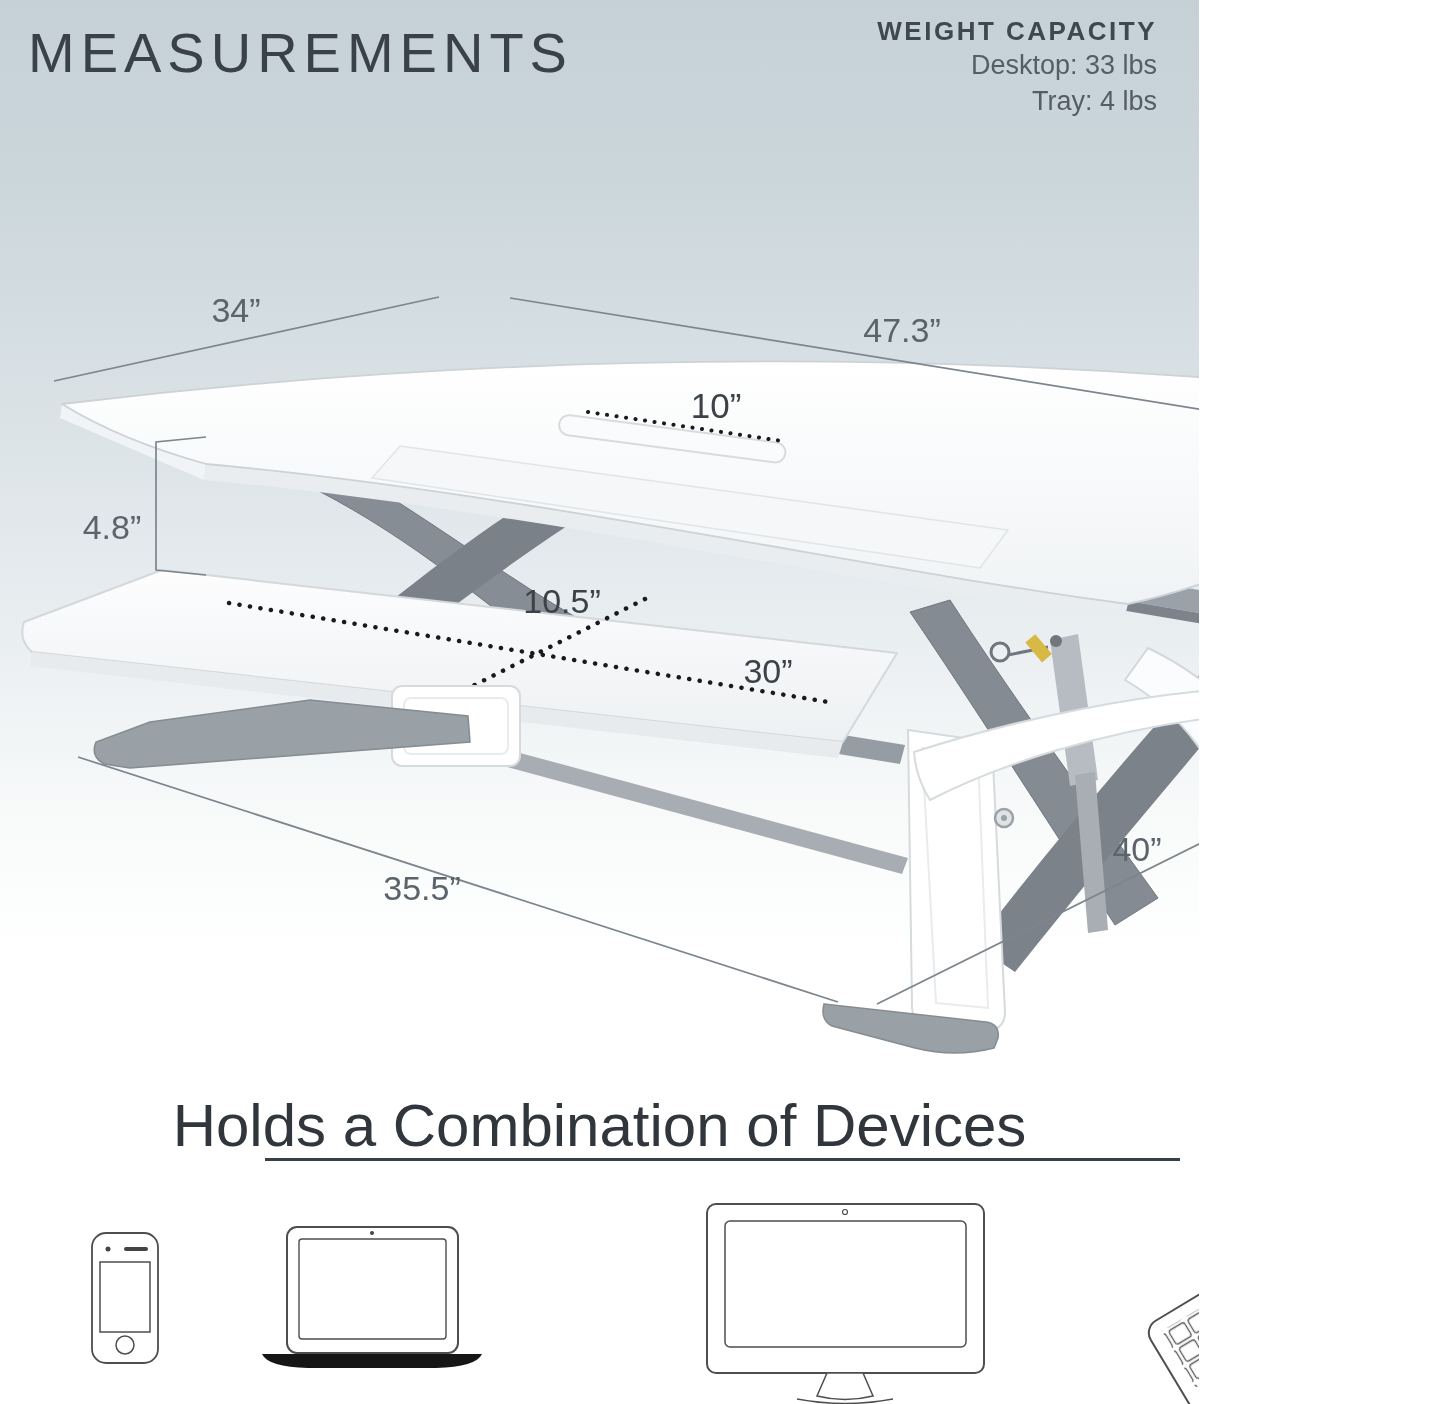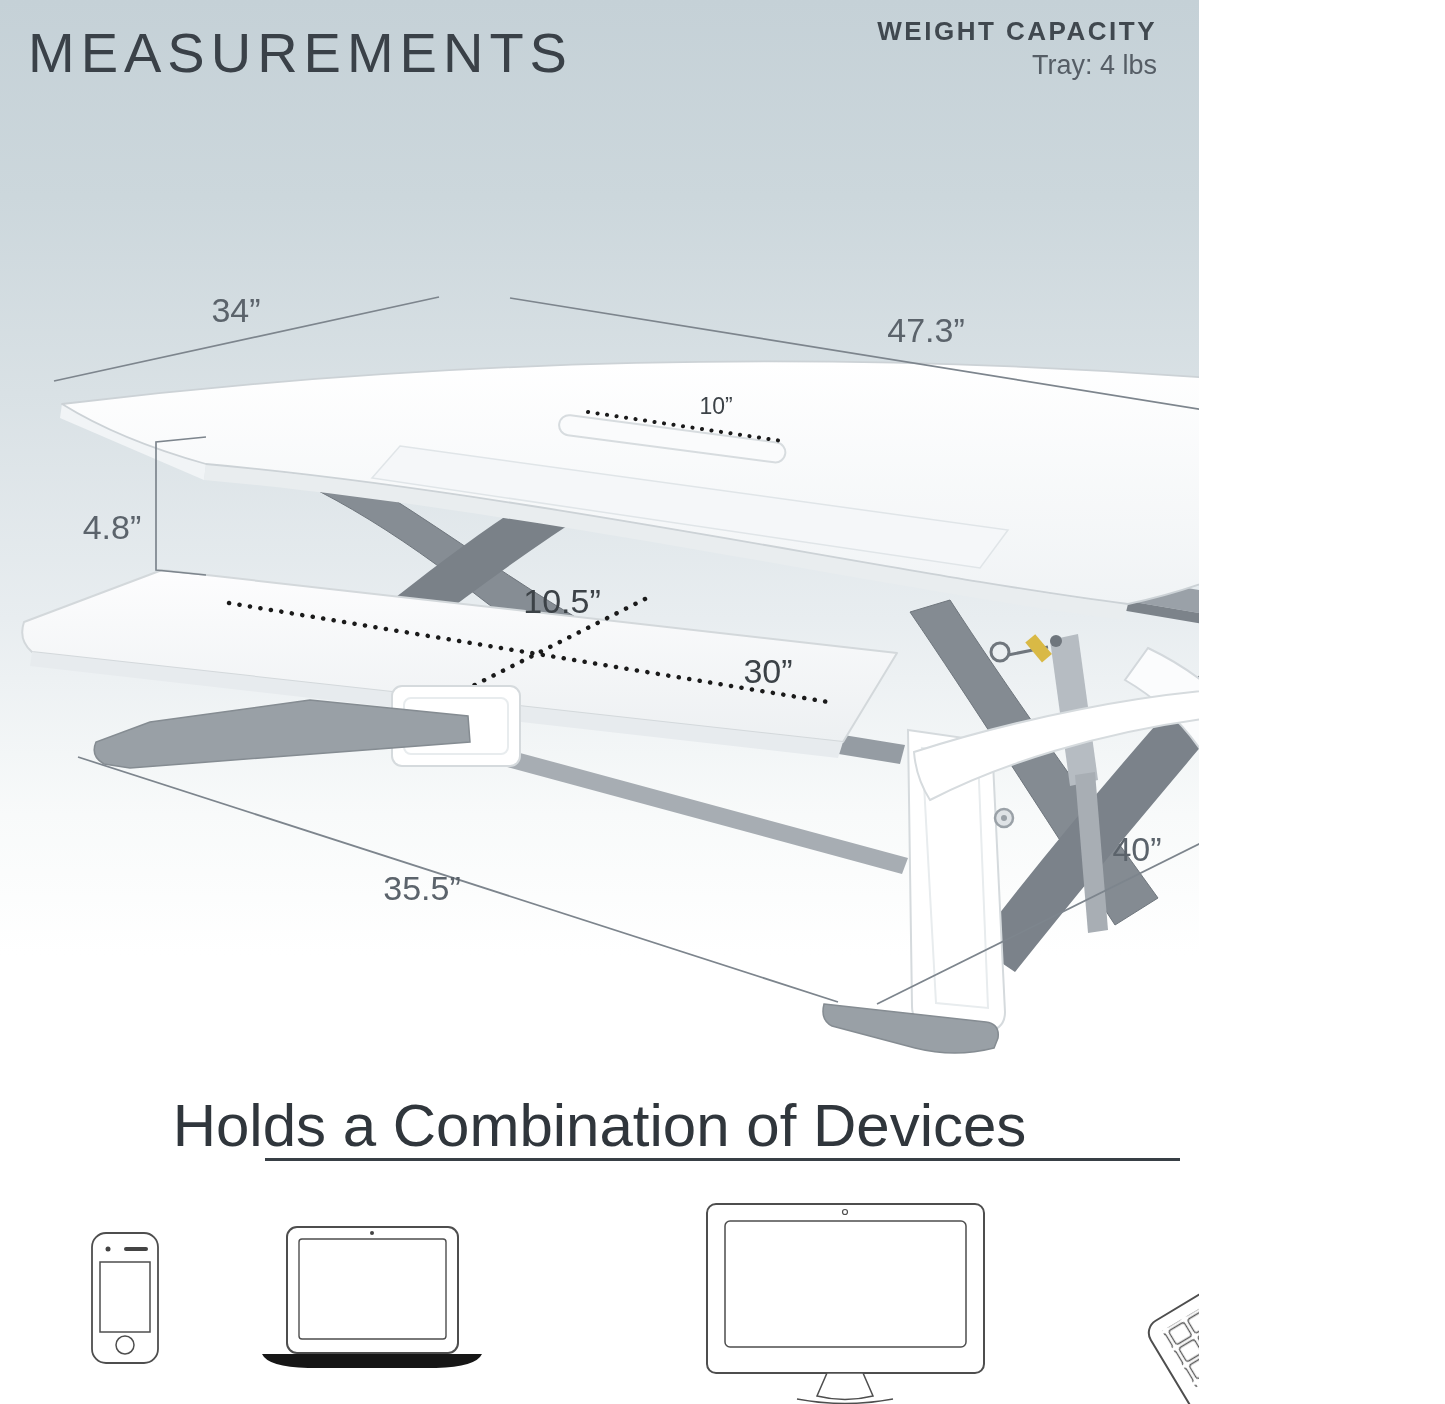--- a/index.html
+++ b/index.html
@@ -12,40 +12,41 @@
     position:absolute;left:28px;top:20px;
     font-size:56px;font-weight:400;letter-spacing:6px;color:#3a4148;
   }
   .weight-block{position:absolute;right:42px;top:16px;text-align:right;}
   .weight-heading{font-size:26px;letter-spacing:2.5px;color:#40484f;font-weight:700;}
   .weight-line{font-size:27px;color:#555d65;font-weight:400;line-height:1.35;}
   .dim{
     position:absolute;transform:translate(-50%,-50%);
     font-size:34px;color:#5b636b;font-weight:400;white-space:nowrap;
   }
-  .dim.small{font-size:23px;color:#3c4247;}
+  .dim.small{font-size:35px;color:#3c4247;}
   .dim.dark{color:#3c4247;text-align:center;}
   .devices-heading{
     position:absolute;left:0;top:1091px;width:100%;text-align:center;
     font-size:60px;color:#30363c;font-weight:400;
   }
   .devices-underline{
     position:absolute;left:265px;top:1158px;width:915px;height:3px;background:#383f45;
   }
   svg{position:absolute;left:0;top:0;}
 </style>
 </head>
 <body>
 
 <div class="canvas">
 
   <div class="page-title">MEASUREMENTS</div>
 
   <div class="weight-block">
     <div class="weight-heading">WEIGHT CAPACITY</div>
+    <div class="weight-line">Desktop: 33 lbs</div>
     <div class="weight-line">Tray: 4 lbs</div>
   </div>
 
   <svg width="1445" height="1404" viewBox="0 0 1445 1404">
     <defs>
       <linearGradient id="slabGrad" x1="0" y1="0" x2="0" y2="1">
         <stop offset="0" stop-color="#ffffff"></stop>
           <stop offset="1" stop-color="#f0f3f5"></stop>
       </linearGradient>
       <linearGradient id="trayGrad" x1="0" y1="0" x2="0" y2="1">
@@ -158,21 +159,21 @@
       </g>
       <g transform="translate(1300 1297) rotate(-31)">
         <rect x="-150" y="-54" width="300" height="108" rx="14" stroke-width="2"></rect>
         <rect x="-136" y="-42" width="272" height="66" fill="url(#keys)" stroke="none"></rect>
         <rect x="-58" y="26" width="96" height="14" rx="3" stroke-width="1.3"></rect>
       </g>
     </g>
   </svg>
 
   <div class="dim" style="left:236px;top:310px">34”</div>
-  <div class="dim" style="left:926px;top:330px">47.3”</div>
+  <div class="dim" style="left:902px;top:330px">47.3”</div>
   <div class="dim small" style="left:716px;top:406px">10”</div>
   <div class="dim" style="left:112px;top:527px">4.8”</div>
   <div class="dim dark" style="left:562px;top:601px">10.5”</div>
   <div class="dim dark" style="left:768px;top:671px">30”</div>
   <div class="dim" style="left:422px;top:888px">35.5”</div>
   <div class="dim" style="left:1137px;top:849px">40”</div>
 
   <div class="devices-heading">Holds a Combination of Devices</div>
   <div class="devices-underline"></div>
 

